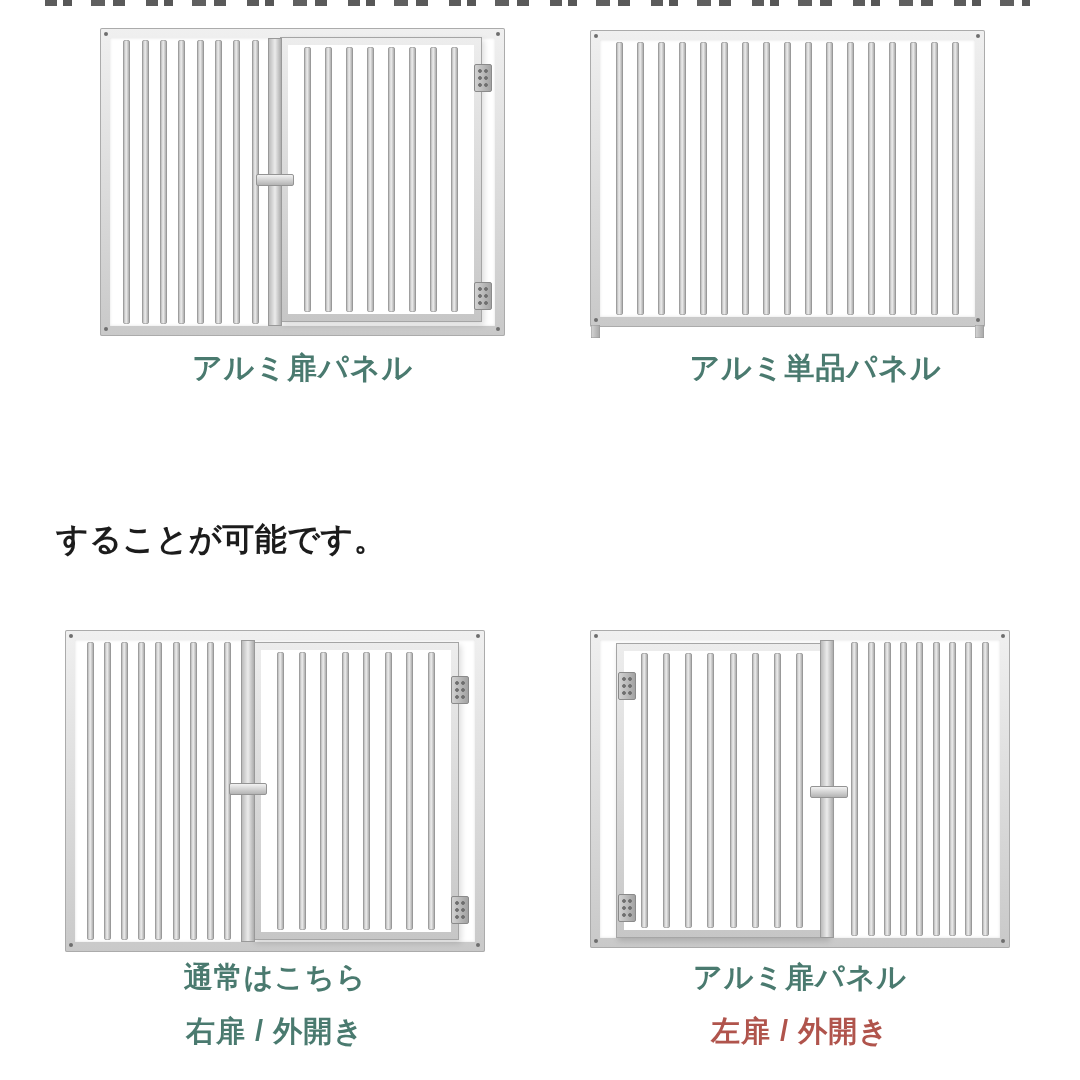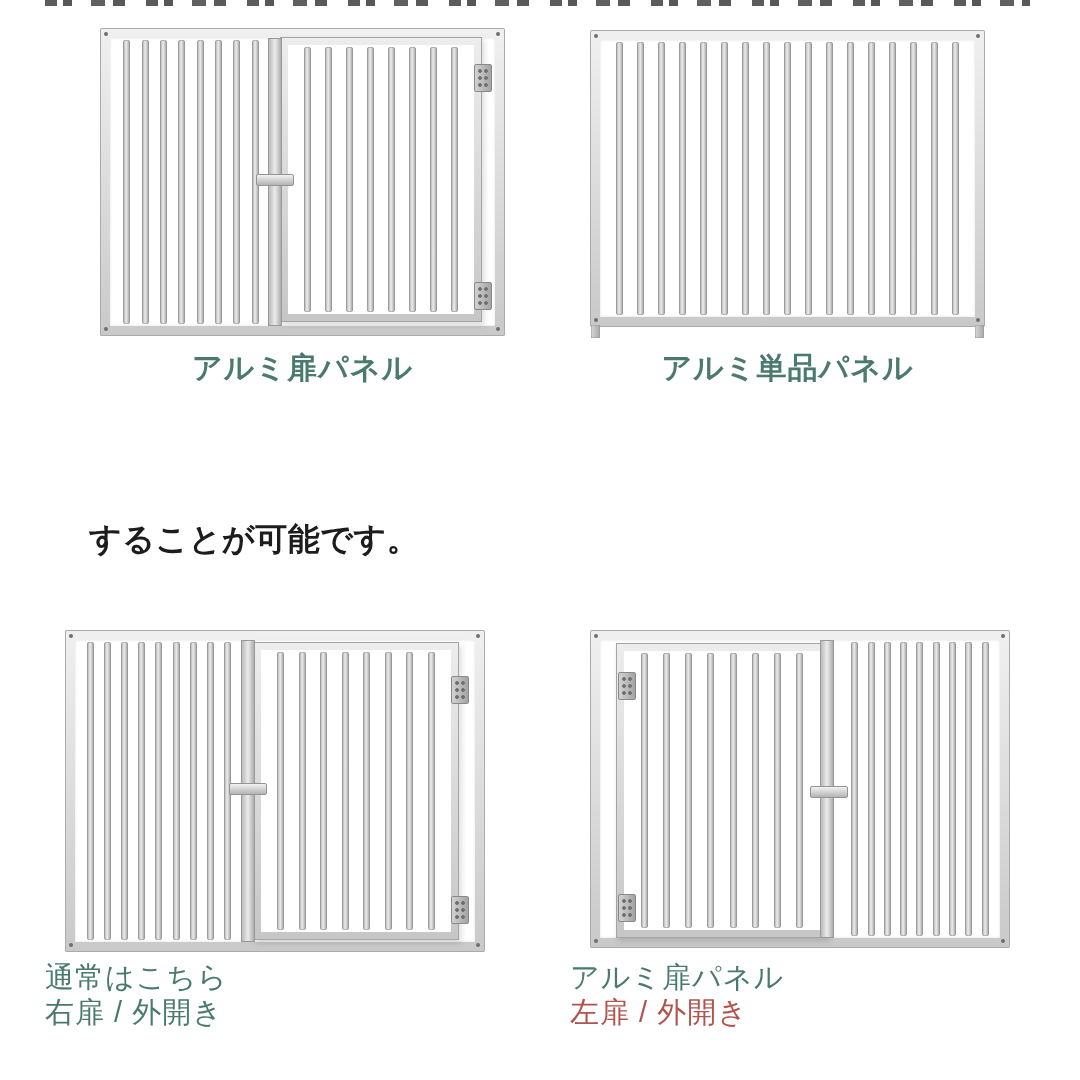--- a/index.html
+++ b/index.html
@@ -27,30 +27,30 @@
       radial-gradient(circle at 5px 13px,#6f6f6f 1.5px,transparent 2.2px),
       radial-gradient(circle at 11px 13px,#6f6f6f 1.5px,transparent 2.2px),
       radial-gradient(circle at 5px 20px,#6f6f6f 1.5px,transparent 2.2px),
       radial-gradient(circle at 11px 20px,#6f6f6f 1.5px,transparent 2.2px),
       linear-gradient(90deg,#d2d2d2,#a3a3a3);}
   .screw{position:absolute;width:4px;height:4px;border-radius:50%;background:#6e6e6e;}
   .leg{position:absolute;bottom:-11px;width:9px;height:13px;background:linear-gradient(90deg,#d6d6d6,#a6a6a6);box-shadow:inset 0 0 0 .5px #979797;}
 
   
   .caption{position:absolute;text-align:center;font-weight:700;color:var(--caption-teal,#4a7a6f);font-size:30px;letter-spacing:1px;}
-  .caption2{position:absolute;font-weight:400;font-size:29px;letter-spacing:1px;line-height:33px;}
+  .caption2{position:absolute;text-align:center;font-weight:700;font-size:29px;letter-spacing:1px;line-height:33px;}
   .caption2 .l1{color:var(--caption-teal,#4a7a6f);}
-  .caption2 .l2{margin-top:2px;color:var(--caption-teal,#4a7a6f);}
+  .caption2 .l2{margin-top:21px;color:var(--caption-teal,#4a7a6f);}
   .caption2 .l2.red{color:var(--flipped-door-red,#b0544c);}
 
   
   .note{position:absolute;left:56px;top:509px;width:1000px;font-size:32px;font-weight:700;color:var(--body-text,#1c1c1c);letter-spacing:.5px;}
   .note .row1{display:flex;align-items:center;}
   .bullet{width:27px;height:27px;background:var(--bullet-teal,#5d8c93);margin-right:6px;flex:0 0 auto;}
-  .note .row2{margin-left:33px;margin-top:9px;}
+  .note .row2{margin-top:9px;}
 </style>
 </head>
 <body>
 
 <div class="page">
 
   <div class="top-clip"></div>
 
   <div class="panel" style="left:100px;top:28px;width:405px;height:308px">
     <div class="panel-inner"></div>
@@ -110,21 +110,21 @@
         <i class="bar"></i>
         <i class="bar"></i>
       </div>
     <div class="leg" style="left:1px"></div>
     <div class="leg" style="left:385px"></div>
     <span class="screw" style="left:4px;top:4px"></span>
     <span class="screw" style="left:386px;top:4px"></span>
     <span class="screw" style="left:4px;top:288px"></span>
     <span class="screw" style="left:386px;top:288px"></span>
   </div>
-  <div class="caption" style="left:590px;top:348px;width:395px">アルミ単品パネル</div>
+  <div class="caption" style="left:618px;top:348px;width:395px">アルミ単品パネル</div>
 
   <div class="note">
     <div class="row2">することが可能です。</div>
   </div>
 
   <div class="panel" style="left:65px;top:630px;width:420px;height:322px">
     <div class="panel-inner"></div>
     <div class="bars" style="left:12px;top:12px;width:164px;height:298px">
         <i class="bar"></i>
         <i class="bar"></i>

